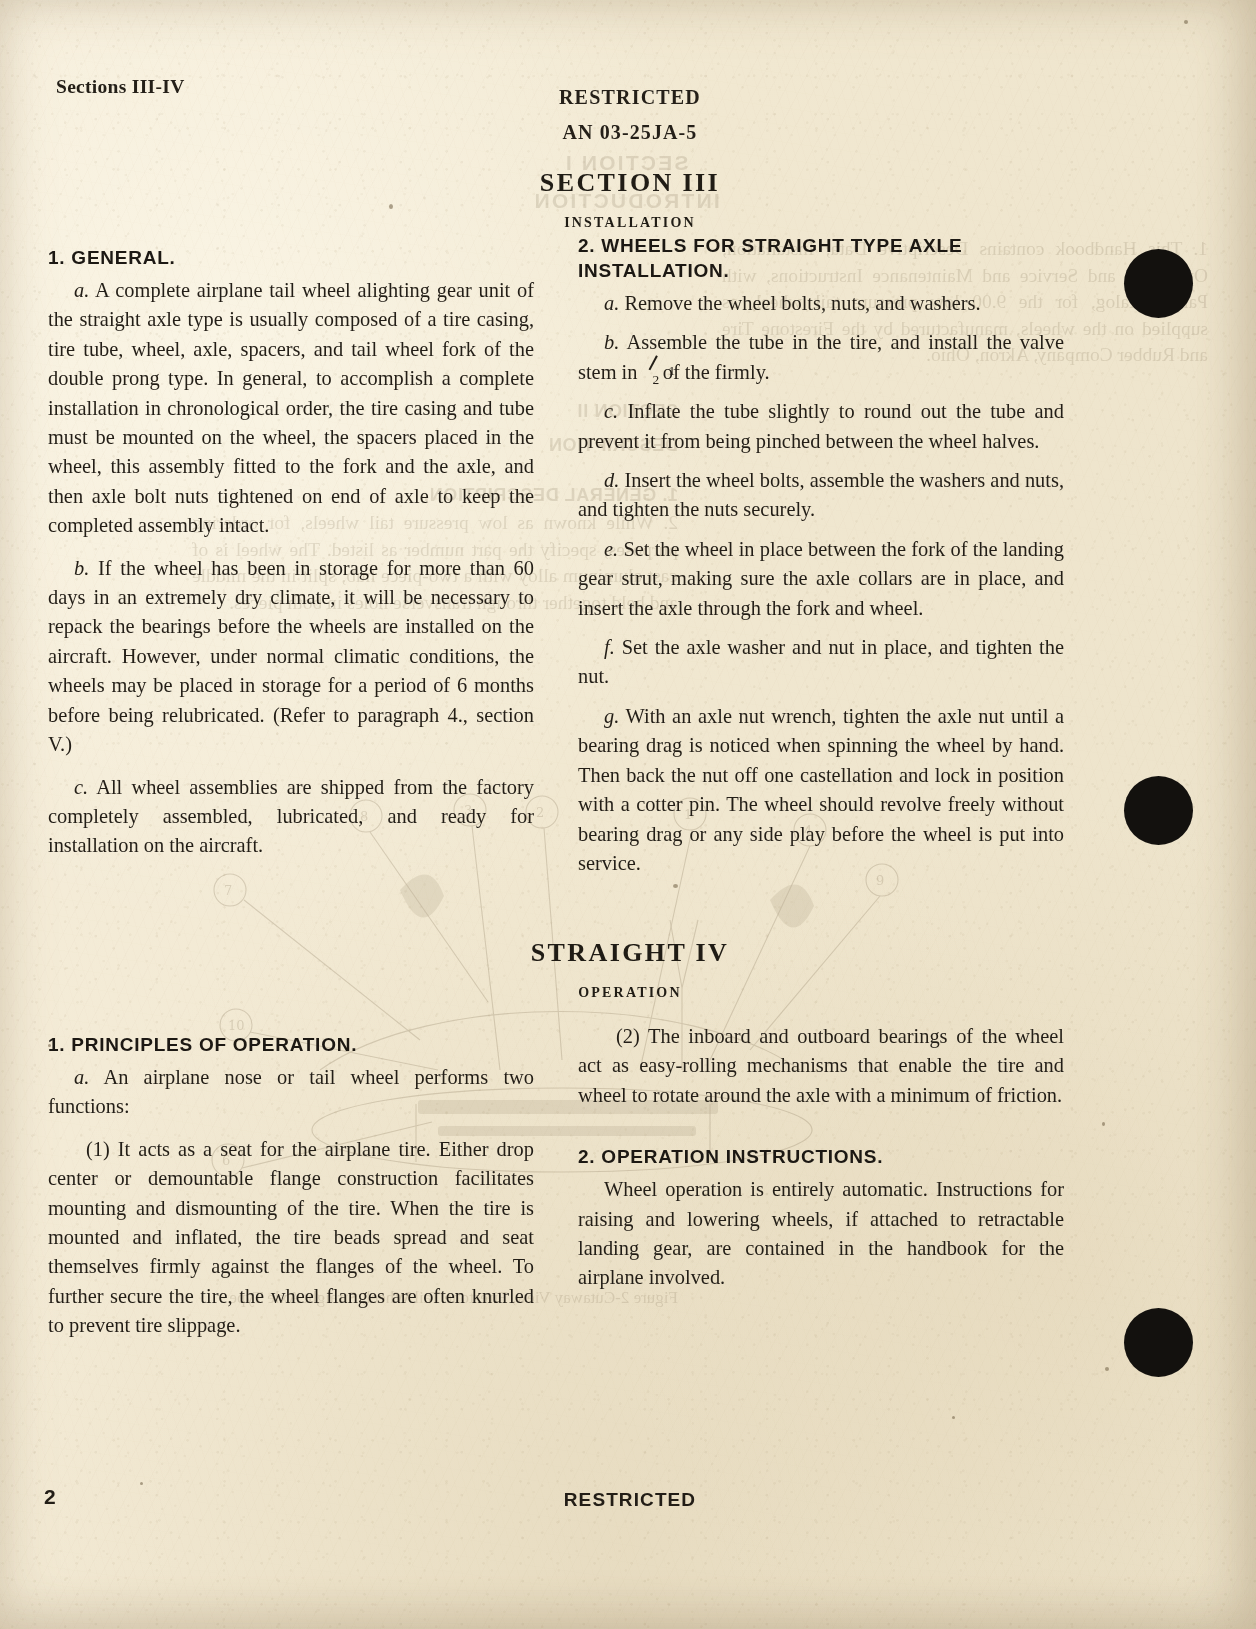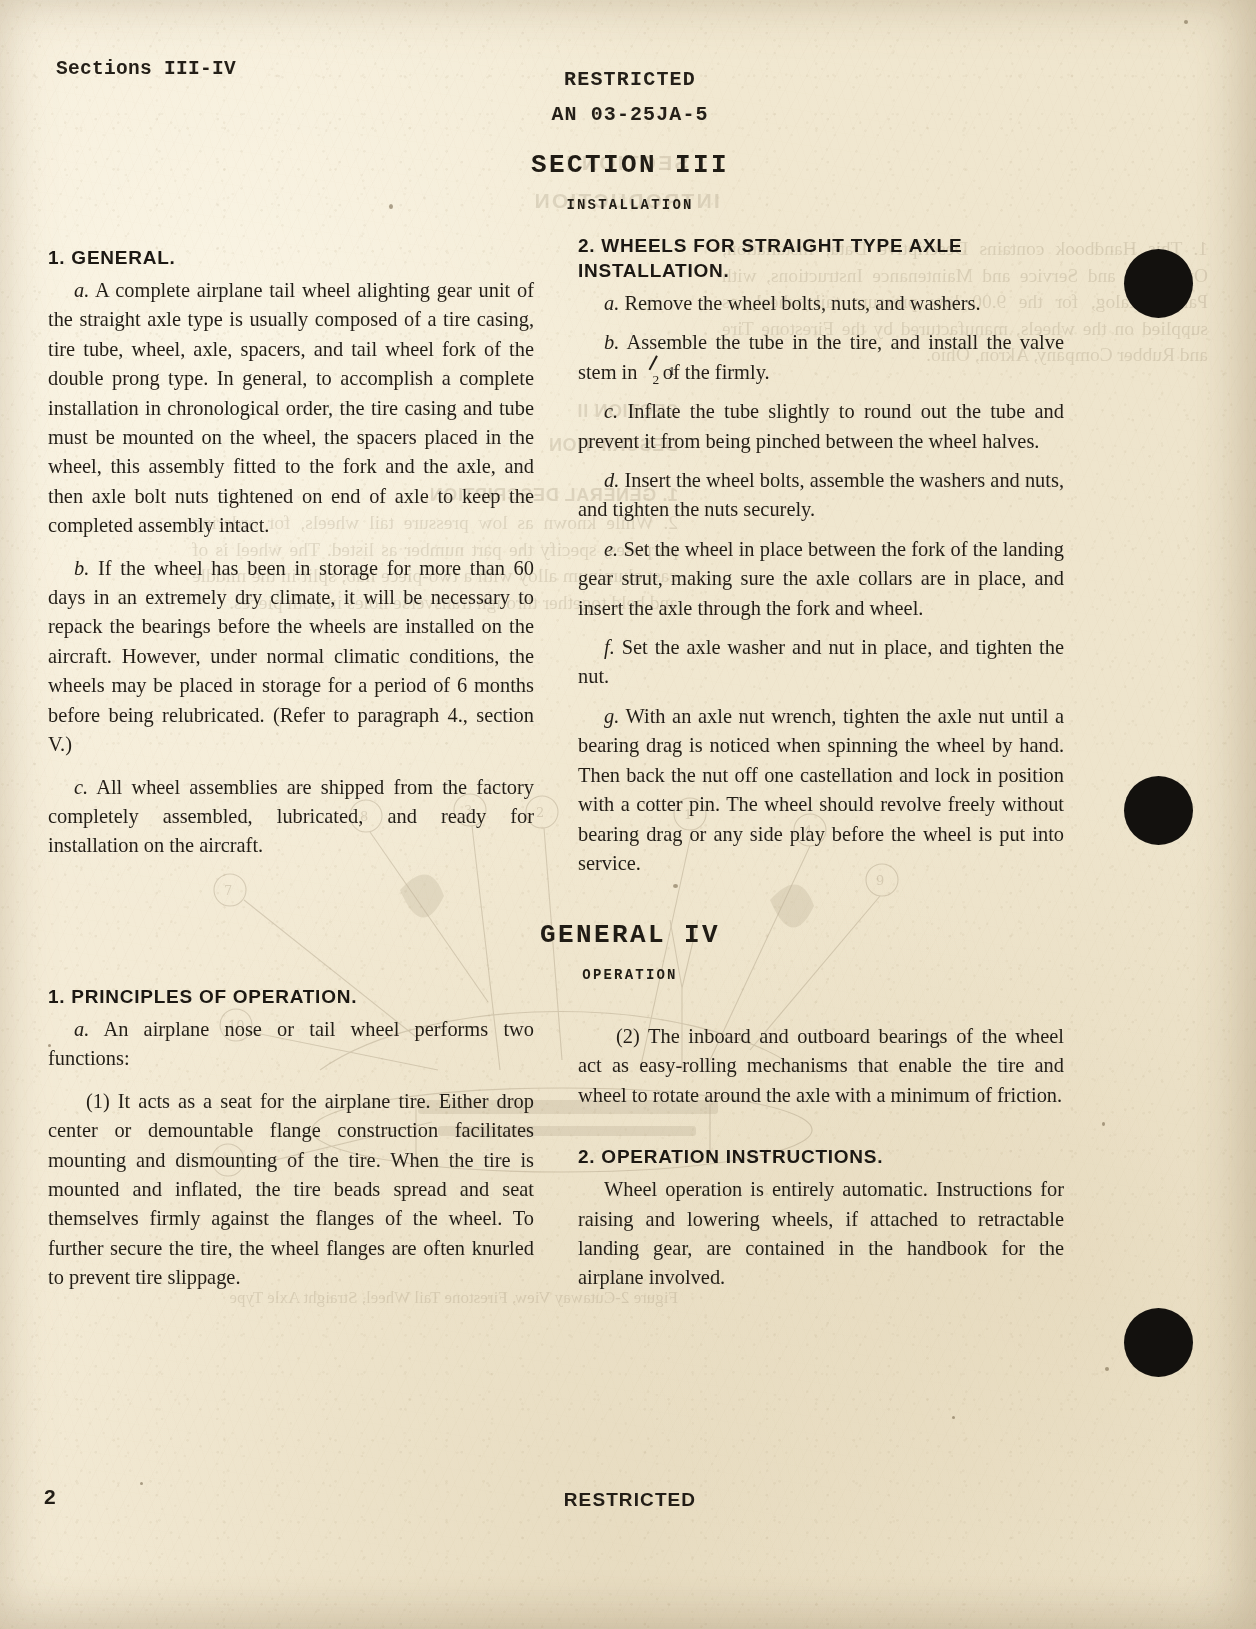--- a/index.html
+++ b/index.html
@@ -85,21 +85,22 @@
     left: 170px;
     top: 770px;
     width: 790px;
     height: 560px;
     pointer-events: none;
     opacity: 0.40;
   }
 
   
   .sans {
-    font-family: Liberation Mono, monospace;
+    font-family: Liberation Serif, serif;
+    margin-top: 18px;
   }
   #runhead-left {
     position: absolute;
     left: 56px;
     top: 58px;
     font-size: 19.5px;
     font-weight: bold;
     letter-spacing: 0.3px;
     color: #241f18;
   }
@@ -151,21 +152,21 @@
     width: 486px;
     color: #231e17;
     font-size: 20.4px;
     line-height: 29.4px;
     text-align: justify;
     text-justify: inter-word;
     hyphens: manual;
   }
   #col-tl { left: 48px;  top: 245px; }
   #col-tr { left: 578px; top: 233px; }
-  #col-bl { left: 48px;  top: 984px; }
+  #col-bl { left: 48px;  top: 1032px; }
   #col-br { left: 578px; top: 1022px; }
 
   .col h3 {
     margin: 0 0 6px 0;
     font-family: "Liberation Sans", "DejaVu Sans", sans-serif;
     font-size: 19px;
     font-weight: bold;
     letter-spacing: 0.75px;
     line-height: 25px;
     color: #1c1813;
@@ -405,21 +406,21 @@
       <span>Set the axle washer and nut in place, and tighten the nut.</span>
     </p>
 
     <p class="gap2">
       <span class="lbl">g.</span>
       <span>With an axle nut wrench, tighten the axle nut until a bearing drag is noticed when spinning the wheel by hand. Then back the nut off one castellation and lock in position with a cotter pin. The wheel should revolve freely without bearing drag or any side play before the wheel is put into service.</span>
     </p>
   </div>
 
   <div class="section-banner sans" id="banner-4">
-    <div class="sb-num">GENERAL  IV</div>
+    <div class="sb-num">STRAIGHT  IV</div>
     <div class="sb-name">OPERATION</div>
   </div>
 
   <div class="col" id="col-bl">
     <h3>1. PRINCIPLES OF OPERATION.</h3>
 
     <p>
       <span class="lbl">a.</span>
       <span>An airplane nose or tail wheel performs two functions:</span>
     </p>

